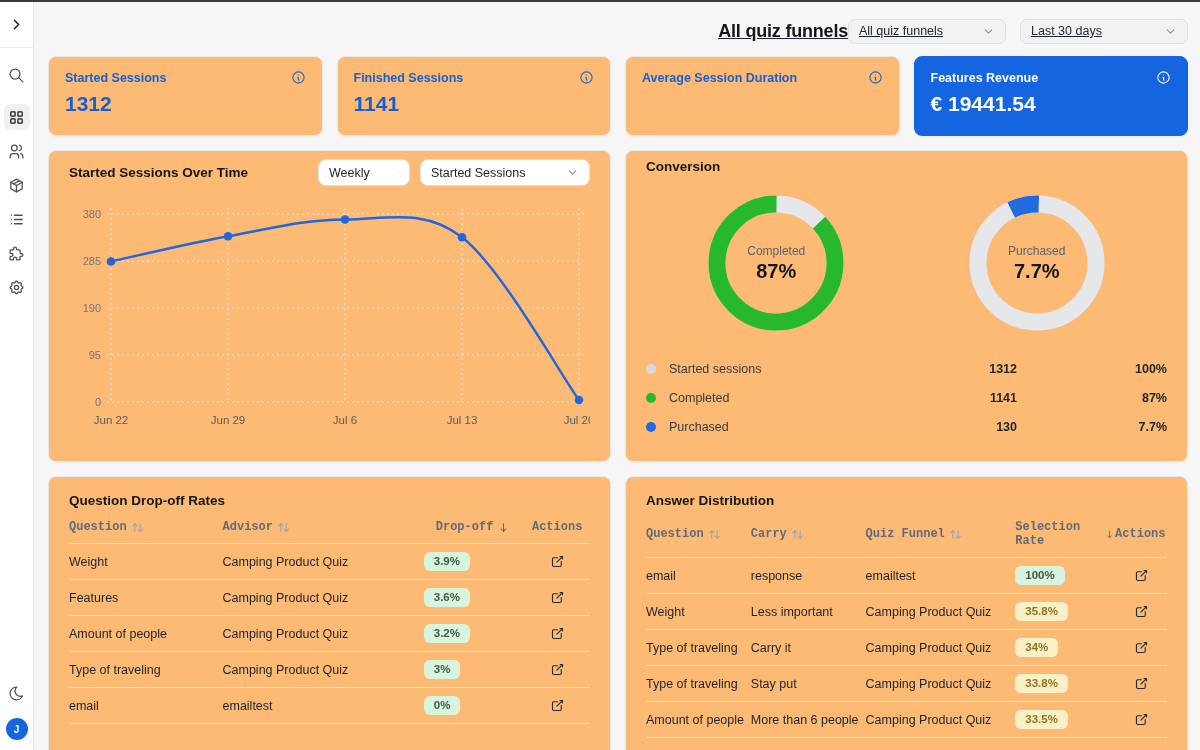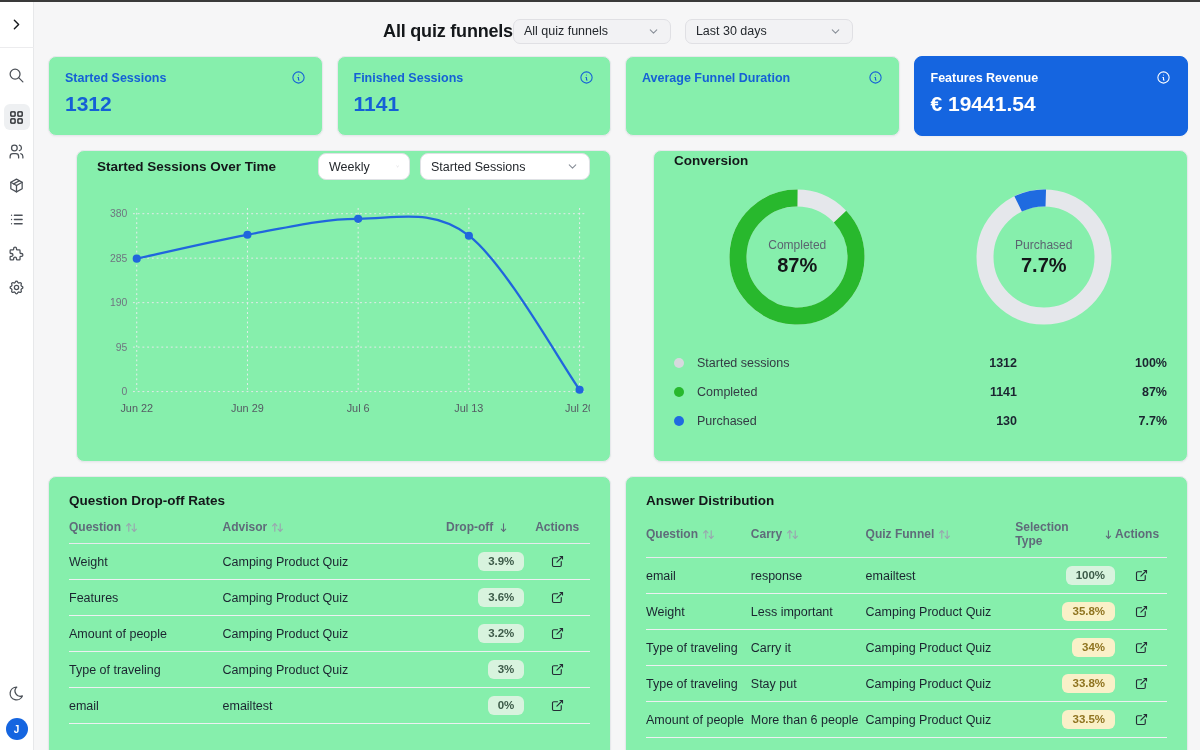--- a/index.html
+++ b/index.html
@@ -29,55 +29,55 @@
   .sb-icons .gap-after { margin-bottom:12px; }
   .sb-bottom { margin-top:auto; display:flex; flex-direction:column; align-items:center; padding-bottom:10px; }
   .avatar {
     width:22px; height:22px; border-radius:50%; background:#1565e0; color:#fff;
     font-size:10px; font-weight:700; display:flex; align-items:center; justify-content:center;
     margin-top:8px; cursor:pointer; border:none;
   }
 
   
   .main { margin-left:34px; padding:12px 12px 0 14px; }
-  .topbar { display:flex; align-items:center; justify-content:center; height:34px; margin-bottom:8px; }
+  .topbar { display:flex; align-items:center; justify-content:flex-end; height:34px; margin-bottom:8px;text-decoration:underline; }
   .page-title { font-size:18px; font-weight:700; color:#14171a; letter-spacing:-0.2px; }
   .topbar-selects { display:flex; gap:14px; }
   .sel {
     display:flex; align-items:center; justify-content:space-between;
     border-radius:7px; font-size:12.5px; color:#24282d; cursor:pointer; padding:0 10px;
   }
   .sel svg { width:13px; height:13px; color:#8a9099; }
   .sel-gray { background:#f2f2f4; border:1px solid #e0e0e4; height:25px; }
   .sel-gray.w1 { width:158px; }
   .sel-gray.w2 { width:168px; }
   .sel-white { background:#fff; border:1px solid #dfe1e5; height:27px; border-radius:8px;gap:26px; }
   .sel-white.w-small { width:92px; }
   .sel-white.w-big { width:170px; }
 
   .card {
-    background:#86efac; border:1px solid #e7e8ec; border-radius:8px;
+    background:#fdba74; border:1px solid #e7e8ec; border-radius:8px;
     box-shadow:0 1px 2px rgba(16,24,40,.04);
   }
 
   
   .stat-row { display:grid; grid-template-columns:repeat(4,1fr); gap:14px; }
   .stat-card { height:80px; padding:13px 16px; }
   .stat-head { display:flex; align-items:center; justify-content:space-between; }
   .stat-label { font-size:12.5px; font-weight:600; color:#1560d6; }
   .stat-value { font-size:21px; font-weight:700; color:#1560d6; margin-top:7px; }
   .info-btn { border:none; background:transparent; color:#1560d6; cursor:pointer; display:flex; }
   .info-btn svg { width:15px; height:15px; }
   .stat-card.blue { background:#1565e0; border-color:#1565e0; }
   .stat-card.blue .stat-label, .stat-card.blue .stat-value { color:#fff; }
   .stat-card.blue .info-btn { color:#fff; }
 
   
   .row2 { display:grid; grid-template-columns:1fr 1fr; gap:14px; margin-top:14px; }
-  .row2 .card { height:312px; padding:2px 20px;margin-left:28px; }
+  .row2 .card { height:312px; padding:8px 20px; }
   .card-head { display:flex; align-items:center; justify-content:space-between; }
   .card-title { font-size:13.5px; font-weight:700; color:#14171a; }
   .chart-selects { display:flex; gap:10px; }
 
   
   .donut-row { display:flex; justify-content:space-around; margin-top:14px; }
   .donut { position:relative; width:150px; height:150px; }
   .donut-center {
     position:absolute; inset:0; display:flex; flex-direction:column;
     align-items:center; justify-content:center; gap:2px; pointer-events:none;
@@ -92,28 +92,28 @@
   .legend-count { width:220px; text-align:right; font-size:12.5px; font-weight:600; color:#1b2430; }
   .legend-pct { width:150px; text-align:right; font-size:12.5px; font-weight:700; color:#1b2430; }
 
   
   .row3 { display:grid; grid-template-columns:1fr 1fr; gap:14px; margin-top:14px; }
   .row3 .card { height:330px; padding:16px 20px 0; }
   .thead, .trow { display:grid; align-items:center; }
   .t-left .thead, .t-left .trow { grid-template-columns:1.45fr 1.9fr 0.95fr 0.62fr; }
   .t-right .thead, .t-right .trow { grid-template-columns:1.05fr 1.15fr 1.5fr 1.0fr 0.52fr; }
   .thead { margin-top:12px; padding-bottom:9px; border-bottom:1px solid #e8eaee; }
-  .th { font-size:12px; font-weight:600; color:#5f6b7a; display:flex; align-items:center; gap:4px; cursor:pointer; }
+  .th { font-size:12px; font-weight:600; color:#5f6b7a; display:flex; align-items:center; gap:4px; cursor:pointer;font-family:Liberation Mono, monospace; }
   .th svg { width:13px; height:13px; color:#9aa3af; }
   .th.sorted svg { color:#5f6b7a; }
   .th.c-center { justify-content:center; }
   .th.c-right { justify-content:flex-end; padding-right:14px;align-items:flex-end; }
   .trow { height:36px; border-bottom:1px solid #eef0f2; font-size:12.5px; color:#1b2430; }
   .td-q { font-weight:500; }
-  .cell-center { display:flex; justify-content:flex-end; }
+  .cell-center { display:flex; justify-content:flex-start; }
   .pill {
     display:inline-block; padding:3px 10px; border-radius:6px;
     font-size:11.5px; font-weight:600; line-height:1.2;
   }
   .tone-green { background:#d8f3de; color:#3d5b49; }
   .tone-yellow { background:#faf0c8; color:#8f7420; }
   .link-btn { border:none; background:transparent; color:#252c35; cursor:pointer; display:flex; margin:0 auto; }
   .link-btn svg { width:15px; height:15px; }
 
   
@@ -288,21 +288,21 @@
         <button class="info-btn">
             <svg viewBox="0 0 24 24" fill="none" stroke="currentColor" stroke-width="1.7" stroke-linecap="round" stroke-linejoin="round">
               <use href="#i-info"></use>
             </svg>
           </button>
       </div>
       <div class="stat-value">1141</div>
     </div>
     <div class="card stat-card">
       <div class="stat-head">
-        <span class="stat-label">Average Funnel Duration</span>
+        <span class="stat-label">Average Session Duration</span>
         <button class="info-btn">
             <svg viewBox="0 0 24 24" fill="none" stroke="currentColor" stroke-width="1.7" stroke-linecap="round" stroke-linejoin="round">
               <use href="#i-info"></use>
             </svg>
           </button>
       </div>
     </div>
     <div class="card stat-card blue">
       <div class="stat-head">
         <span class="stat-label">Features Revenue</span>
@@ -529,21 +529,21 @@
               <use href="#i-sort"></use>
             </svg>
           </span>
         <span class="th">
             <span>Quiz Funnel</span>
             <svg viewBox="0 0 24 24" fill="none" stroke="currentColor" stroke-width="2" stroke-linecap="round" stroke-linejoin="round">
               <use href="#i-sort"></use>
             </svg>
           </span>
         <span class="th sorted c-center">
-            <span>Selection Type</span>
+            <span>Selection Rate</span>
             <svg viewBox="0 0 24 24" fill="none" stroke="currentColor" stroke-width="2" stroke-linecap="round" stroke-linejoin="round">
               <use href="#i-arrdown"></use>
             </svg>
           </span>
         <span class="th">
             <span>Actions</span>
           </span>
       </div>
       <div id="answer-rows">
           <div class="trow">

